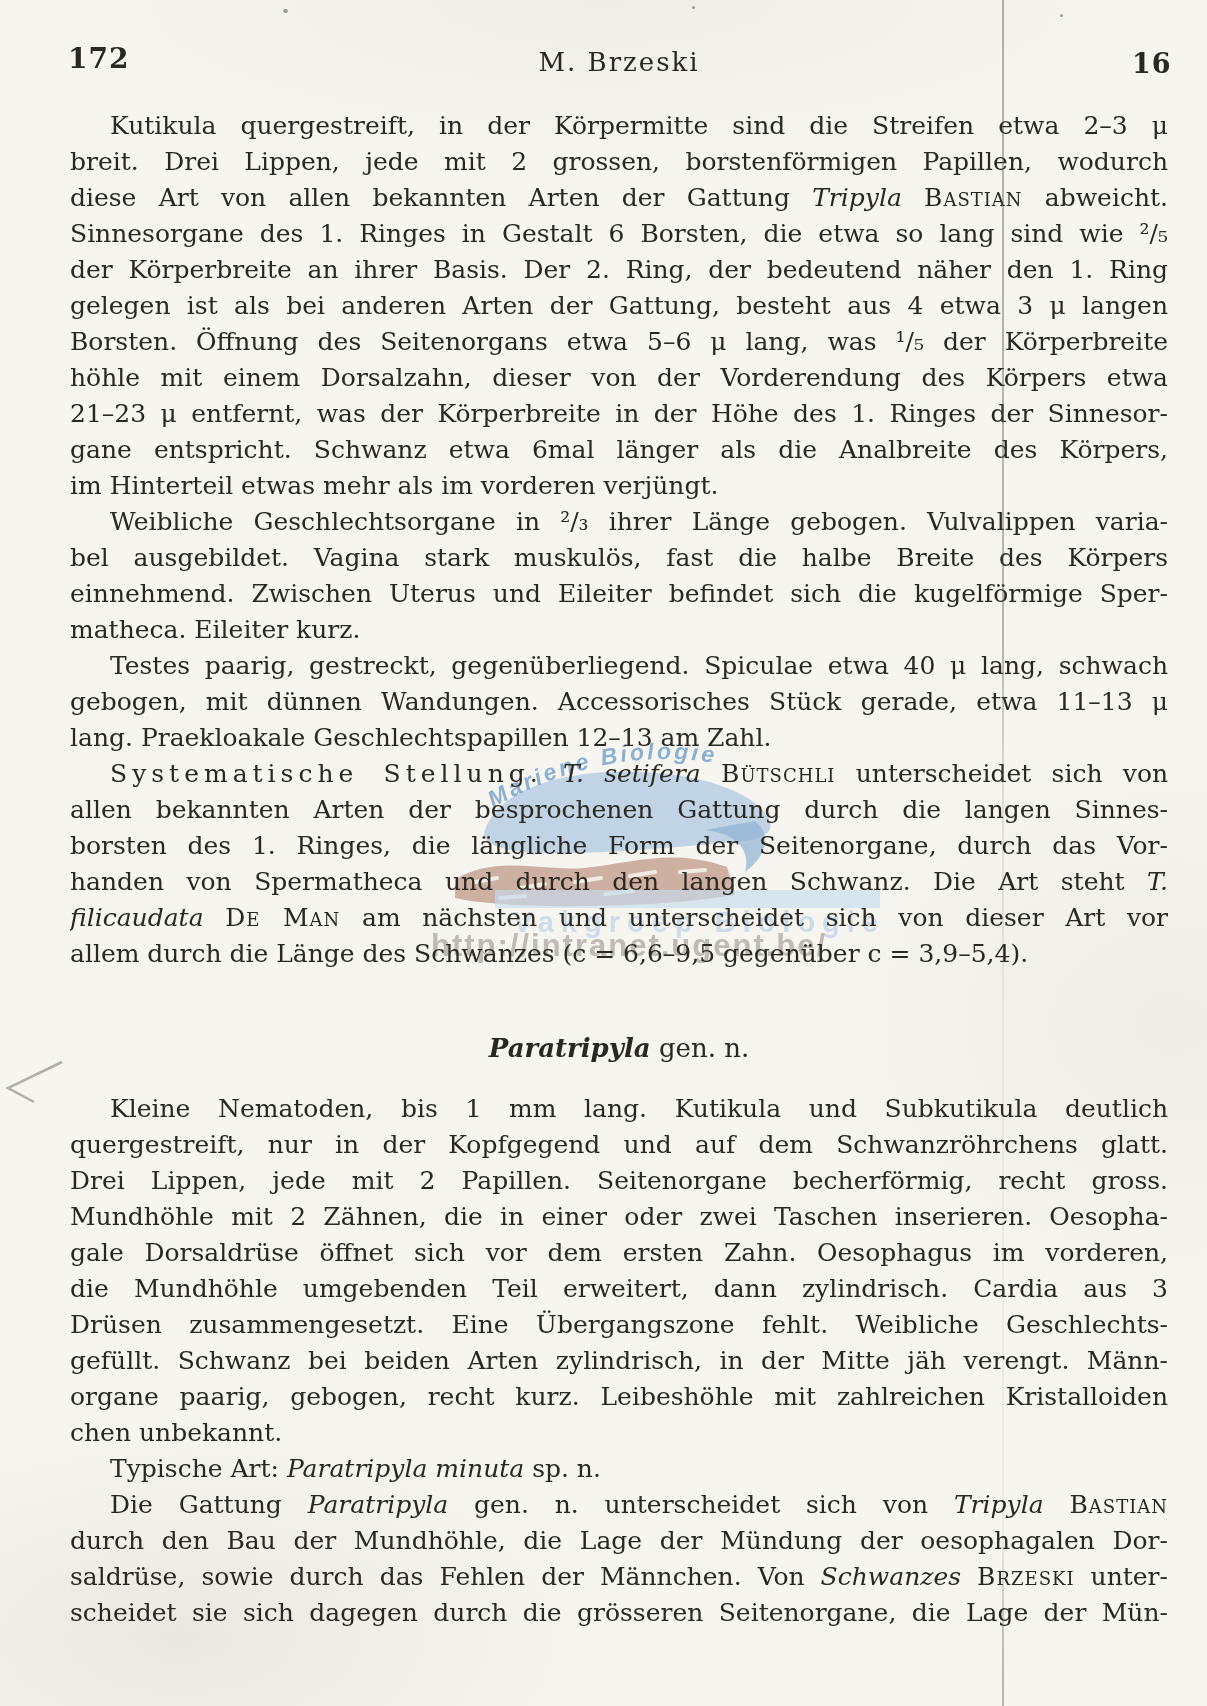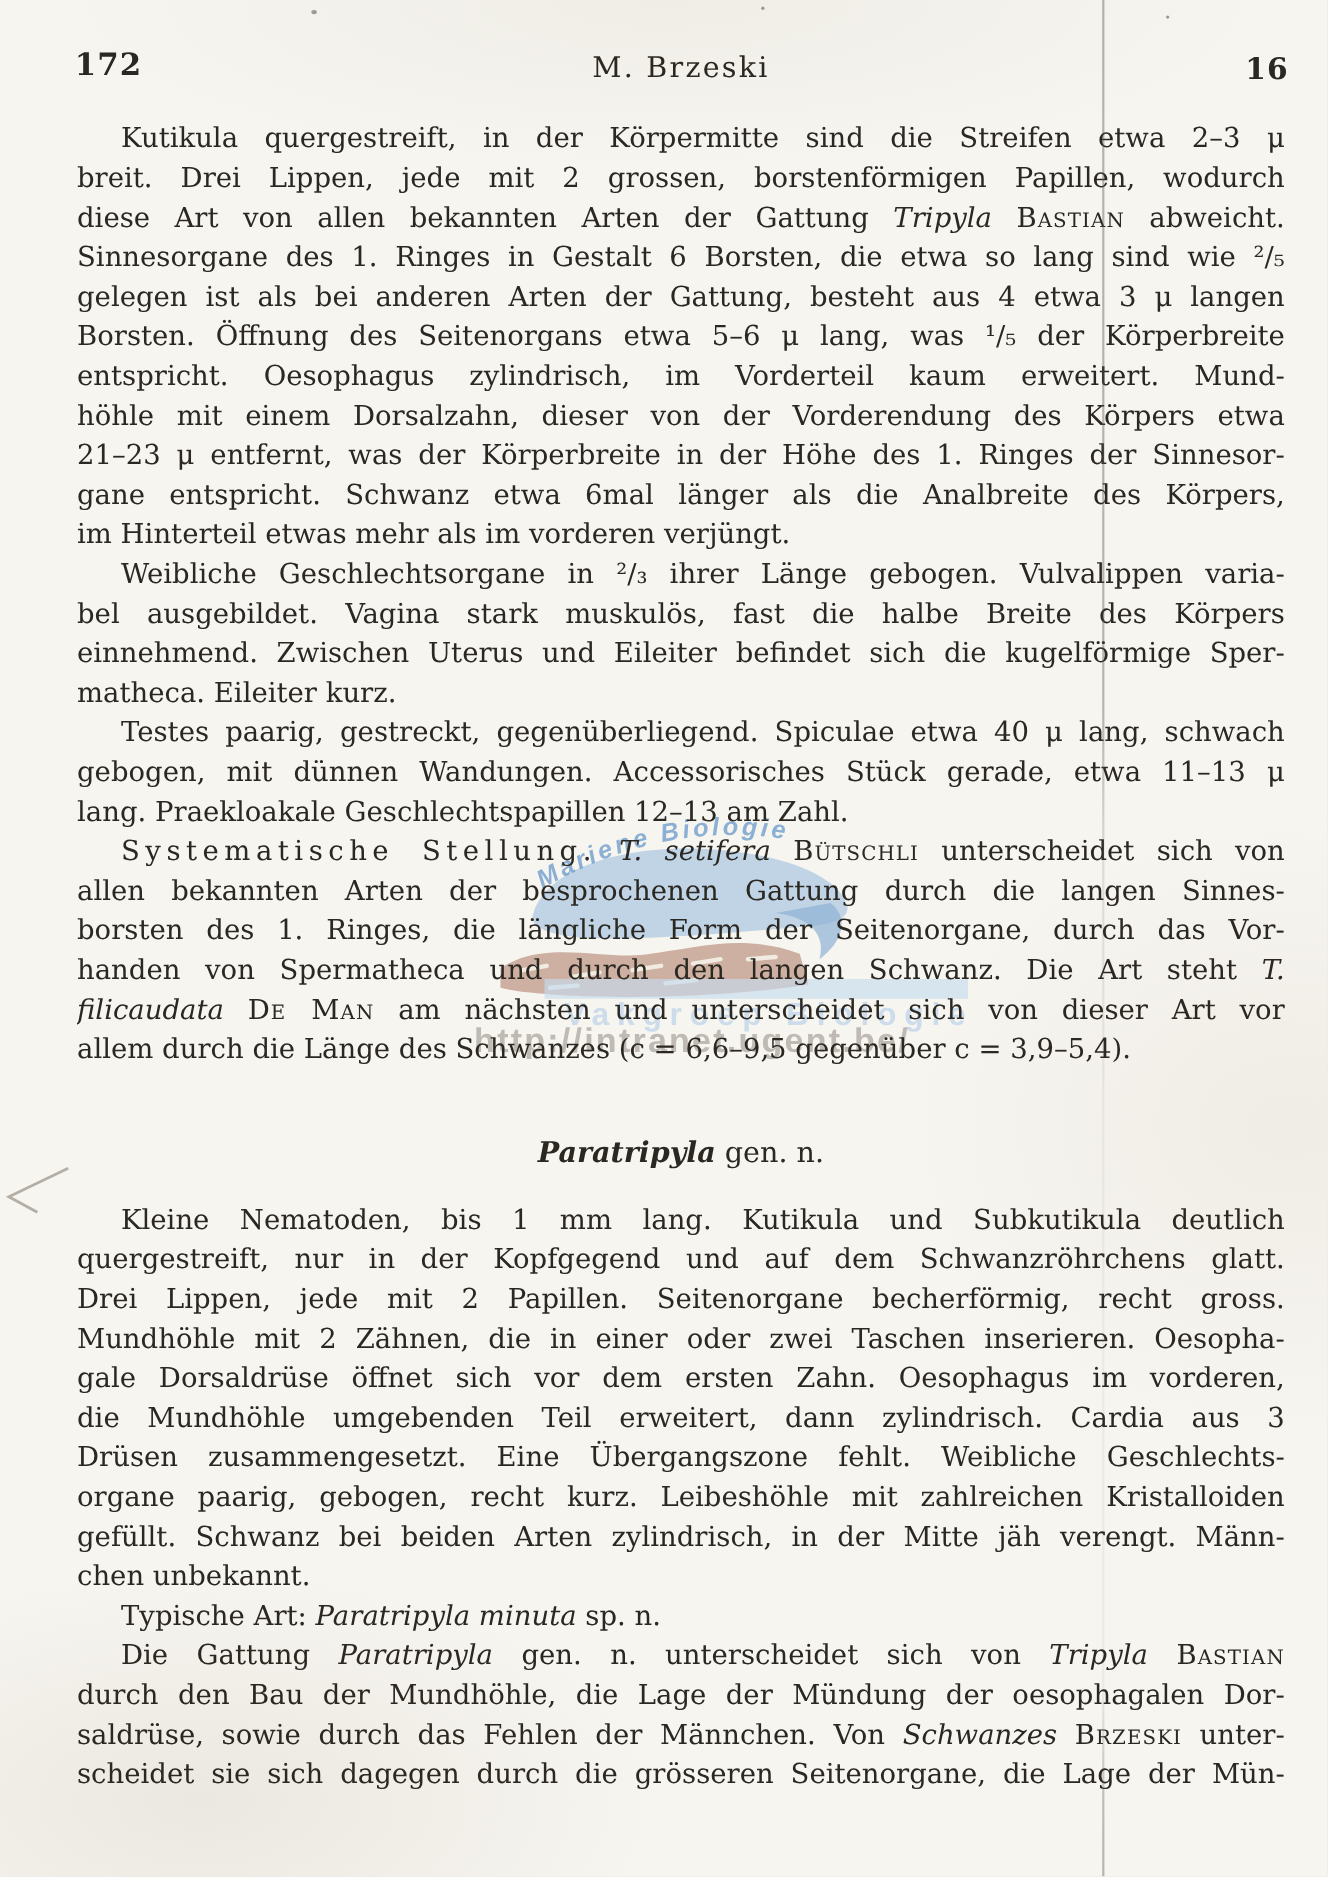--- a/index.html
+++ b/index.html
@@ -97,23 +97,23 @@
     <span class="running-title">M. Brzeski</span>
     <span class="pagenum-right">16</span>
   </div>
 
   <div class="text-column">
       <div class="paragraph body">
         <div class="line indent"><span>Kutikula quergestreift, in der Körpermitte sind die Streifen etwa 2–3 μ</span></div>
         <div class="line"><span>breit. Drei Lippen, jede mit 2 grossen, borstenförmigen Papillen, wodurch</span></div>
         <div class="line"><span>diese Art von allen bekannten Arten der Gattung </span><span class="i">Tripyla</span><span> </span><span class="sc">Bastian</span><span> abweicht.</span></div>
         <div class="line"><span>Sinnesorgane des 1. Ringes in Gestalt 6 Borsten, die etwa so lang sind wie ²/₅</span></div>
+        <div class="line"><span>der Körperbreite an ihrer Basis. Der 2. Ring, der bedeutend näher den 1. Ring</span></div>
         <div class="line"><span>gelegen ist als bei anderen Arten der Gattung, besteht aus 4 etwa 3 μ langen</span></div>
         <div class="line"><span>Borsten. Öffnung des Seitenorgans etwa 5–6 μ lang, was ¹/₅ der Körperbreite</span></div>
-        <div class="line"><span>entspricht. Oesophagus zylindrisch, im Vorderteil kaum erweitert. Mund-</span></div>
         <div class="line"><span>höhle mit einem Dorsalzahn, dieser von der Vorderendung des Körpers etwa</span></div>
         <div class="line"><span>21–23 μ entfernt, was der Körperbreite in der Höhe des 1. Ringes der Sinnesor-</span></div>
         <div class="line"><span>gane entspricht. Schwanz etwa 6mal länger als die Analbreite des Körpers,</span></div>
         <div class="line last"><span>im Hinterteil etwas mehr als im vorderen verjüngt.</span></div>
       </div>
       <div class="paragraph body">
         <div class="line indent"><span>Weibliche Geschlechtsorgane in ²/₃ ihrer Länge gebogen. Vulvalippen varia-</span></div>
         <div class="line"><span>bel ausgebildet. Vagina stark muskulös, fast die halbe Breite des Körpers</span></div>
         <div class="line"><span>einnehmend. Zwischen Uterus und Eileiter befindet sich die kugelförmige Sper-</span></div>
         <div class="line last"><span>matheca. Eileiter kurz.</span></div>
@@ -135,22 +135,22 @@
         <div class="line last"><span class="bi">Paratripyla</span><span> gen. n.</span></div>
       </div>
       <div class="paragraph body">
         <div class="line indent"><span>Kleine Nematoden, bis 1 mm lang. Kutikula und Subkutikula deutlich</span></div>
         <div class="line"><span>quergestreift, nur in der Kopfgegend und auf dem Schwanzröhrchens glatt.</span></div>
         <div class="line"><span>Drei Lippen, jede mit 2 Papillen. Seitenorgane becherförmig, recht gross.</span></div>
         <div class="line"><span>Mundhöhle mit 2 Zähnen, die in einer oder zwei Taschen inserieren. Oesopha-</span></div>
         <div class="line"><span>gale Dorsaldrüse öffnet sich vor dem ersten Zahn. Oesophagus im vorderen,</span></div>
         <div class="line"><span>die Mundhöhle umgebenden Teil erweitert, dann zylindrisch. Cardia aus 3</span></div>
         <div class="line"><span>Drüsen zusammengesetzt. Eine Übergangszone fehlt. Weibliche Geschlechts-</span></div>
+        <div class="line"><span>gefüllt. Schwanz bei beiden Arten zylindrisch, in der Mitte jäh verengt. Männ-</span></div>
         <div class="line"><span>organe paarig, gebogen, recht kurz. Leibeshöhle mit zahlreichen Kristalloiden</span></div>
-        <div class="line"><span>gefüllt. Schwanz bei beiden Arten zylindrisch, in der Mitte jäh verengt. Männ-</span></div>
         <div class="line last"><span>chen unbekannt.</span></div>
       </div>
       <div class="paragraph body">
         <div class="line last indent"><span>Typische Art: </span><span class="i">Paratripyla minuta</span><span> sp. n.</span></div>
       </div>
       <div class="paragraph body">
         <div class="line indent"><span>Die Gattung </span><span class="i">Paratripyla</span><span> gen. n. unterscheidet sich von </span><span class="i">Tripyla</span><span> </span><span class="sc">Bastian</span></div>
         <div class="line"><span>durch den Bau der Mundhöhle, die Lage der Mündung der oesophagalen Dor-</span></div>
         <div class="line"><span>saldrüse, sowie durch das Fehlen der Männchen. Von </span><span class="i">Schwanzes</span><span> </span><span class="sc">Brzeski</span><span> unter-</span></div>
         <div class="line"><span>scheidet sie sich dagegen durch die grösseren Seitenorgane, die Lage der Mün-</span></div>

